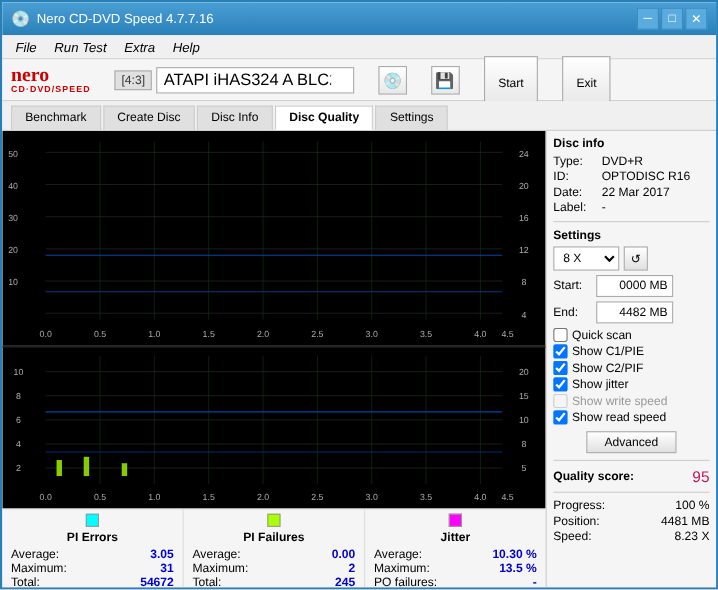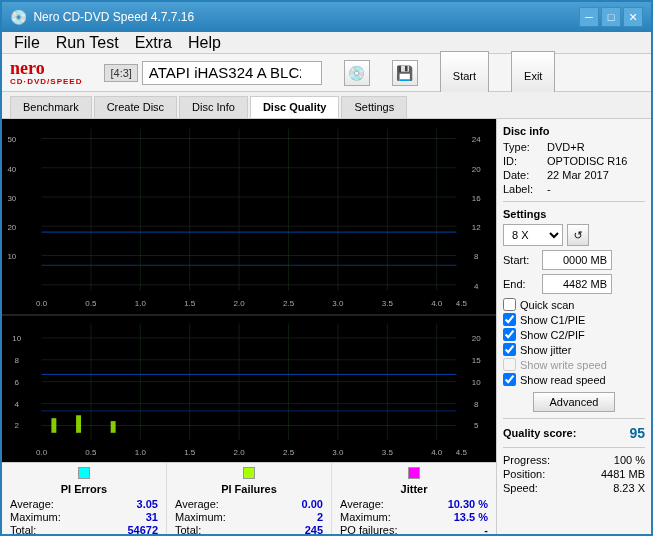--- a/index.html
+++ b/index.html
@@ -6,21 +6,21 @@
     body { font-family: 'Segoe UI', Tahoma, Arial, sans-serif; font-size: 11px; background: #f0f0f0; width: 653px; height: 536px; overflow: hidden; }
     
     
     .title-bar { background: linear-gradient(to bottom, #4a9fd4, #2980b9); height: 30px; display: flex; align-items: center; justify-content: space-between; padding: 0 8px; color: white; }
     .title-bar-left { display: flex; align-items: center; gap: 6px; font-size: 12px; }
     .title-bar-controls { display: flex; gap: 2px; }
     .title-btn { width: 20px; height: 20px; background: #5aabde; border: 1px solid #3a8bbf; color: white; font-size: 11px; cursor: pointer; display: flex; align-items: center; justify-content: center; }
     
     
     .menu-bar { background: #f0f0f0; height: 22px; display: flex; align-items: center; padding: 0 4px; border-bottom: 1px solid #ccc; }
-    .menu-item { padding: 2px 8px; font-size: 16px; cursor: pointer; }
+    .menu-item { padding: 2px 8px; font-size: 12px; cursor: pointer; font-style: italic; }
     
     
     .toolbar { background: #f5f5f5; height: 38px; display: flex; align-items: center; padding: 0 8px; gap: 22px; border-bottom: 1px solid #ccc; }
     .drive-selector { display: flex; align-items: center; gap: 4px; }
     .drive-label { background: #e0e0e0; border: 1px solid #aaa; padding: 2px 5px; font-size: 11px; color: #333; }
     .drive-dropdown { border: 1px solid #aaa; background: white; padding: 2px 20px 2px 6px; font-size: 15px; width: 180px; appearance: none; cursor: pointer; height: 24px; }
     .toolbar-btn { background: linear-gradient(to bottom, #fff, #e8e8e8); border: 1px solid #aaa; padding: 18px 12px; font-size: 11px; cursor: pointer; height: 44px; }
     .toolbar-icon-btn { background: linear-gradient(to bottom, #fff, #e8e8e8); border: 1px solid #aaa; width: 26px; height: 26px; cursor: pointer; display: flex; align-items: center; justify-content: center; font-size: 14px; }
     .nero-logo { font-size: 14px; font-weight: bold; color: #cc0000; display: flex; flex-direction: column; line-height: 1; }
     .nero-logo span:first-child { font-size: 16px; }
@@ -51,21 +51,21 @@
     
     .checkbox-row { display: flex; align-items: center; gap: 4px; margin-bottom: 2px; }
     .checkbox-row input[type=checkbox] { width: 13px; height: 13px; cursor: pointer; }
     .checkbox-label { font-size: 11px; color: #000; }
     .checkbox-label.disabled { color: #999; }
     
     .advanced-btn { background: linear-gradient(to bottom, #fff, #e0e0e0); border: 1px solid #aaa; padding: 3px 16px; font-size: 11px; cursor: pointer; display: block; margin: 6px auto 6px; }
     
     .quality-row { display: flex; justify-content: space-between; align-items: center; margin-top: 4px; }
     .quality-label { font-weight: bold; }
-    .quality-value { font-size: 14px; font-weight: bold; color: #0369a1; }
+    .quality-value { font-size: 14px; font-weight: normal; color: #be185d; }
     .stat-group { flex: 1; padding: 4px 8px; border-right: 1px solid #ddd; }
     .stat-header { display: flex; align-items: center; gap: 4px; margin-bottom: 3px; font-size: 11px; font-weight: bold; flex-direction: column; }
     .stat-color-box { width: 12px; height: 12px; border: 1px solid #999; }
     .stat-row { display: flex; justify-content: space-between; margin-bottom: 1px; font-size: 11px; }
     .stat-val { font-weight: bold; color: #0000cc; }
     .jitter-group { flex: 1; padding: 4px 8px; }
     .po-row { font-size: 11px; display: flex; justify-content: space-between; }
     
     .progress-row { display: flex; justify-content: space-between; margin-bottom: 2px; }
     

